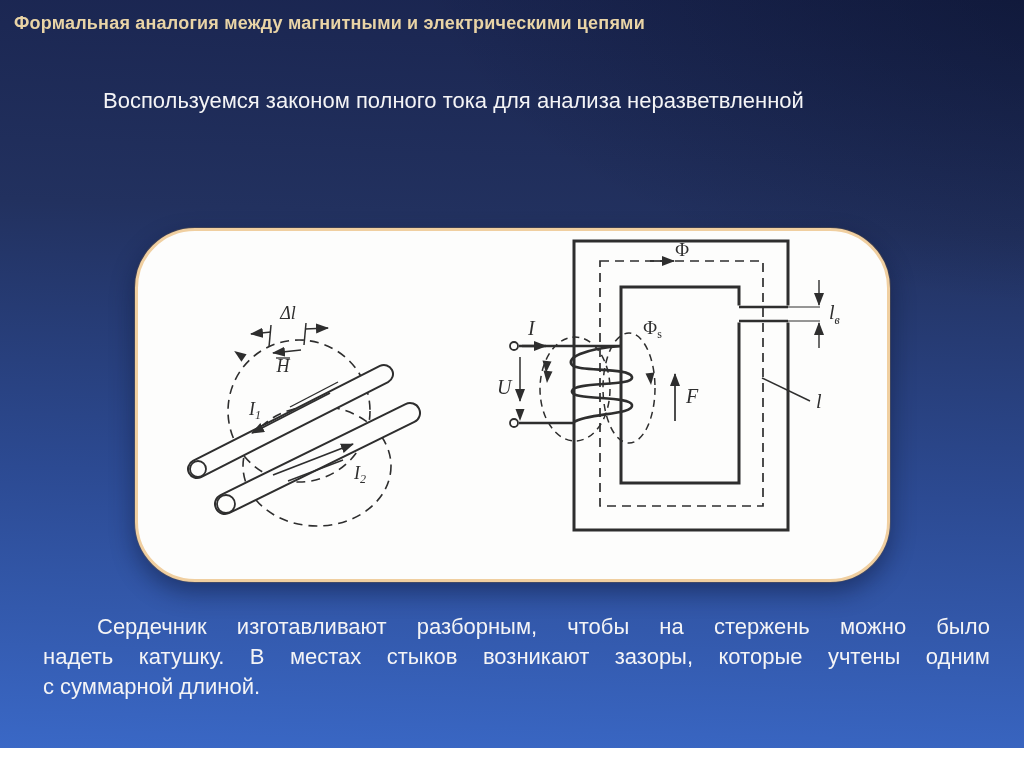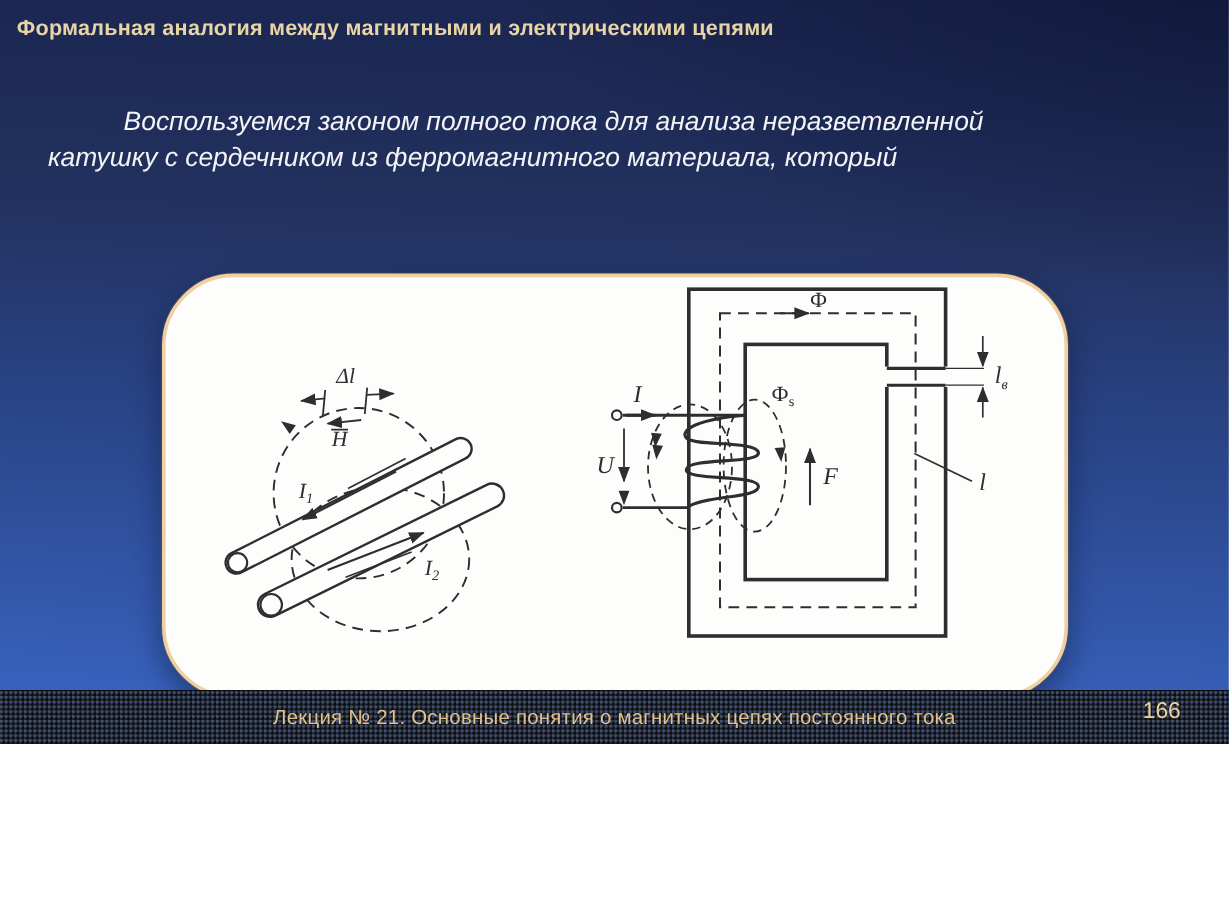--- a/index.html
+++ b/index.html
@@ -1,32 +1,32 @@
 <!DOCTYPE html>
 <html><head>
 <meta charset="utf-8">
 <style>
   html,body{margin:0;padding:0;}
   .slide{
     position:relative;
-    width:1024px;height:620px;
+    width:1024px;height:748px;
     overflow:hidden;
     font-family:"Liberation Sans", sans-serif;
     background:
       radial-gradient(130% 90% at 112% -8%, rgba(4,10,32,.55), rgba(4,10,32,0) 55%),
       linear-gradient(182deg, #1a2550 0%, #22315f 30%, #2c4a92 64%, #3a68c6 100%);
   }
   .slide-title{
     position:absolute;left:14px;top:13px;right:20px;
     color:#e9d4a6;font-size:18px;font-weight:700;letter-spacing:.2px;
     white-space:nowrap;
   }
   .intro{
     position:absolute;left:40px;top:86px;width:944px;
-    color:#f4f4f6;font-size:22px;line-height:30px;font-style:italic;
+    color:#f4f4f6;font-size:22px;line-height:30px;
   }
   .intro .line{white-space:nowrap;}
   .intro .line.indent{padding-left:63px;}
   .figure-panel{
     position:absolute;left:135px;top:228px;width:755px;height:354px;
     box-sizing:border-box;
     background:#fdfdfc;
     border:3px solid #f0cfa0;
     border-radius:60px;
     box-shadow:0 0 0 1px rgba(160,120,60,.25), 0 10px 24px rgba(8,16,44,.45);
@@ -65,21 +65,20 @@
 </style>
 </head>
 <body>
 
 <div class="slide">
 
   <div class="slide-title">Формальная аналогия между магнитными и электрическими цепями</div>
 
   <div class="intro">
     <div class="line indent">Воспользуемся законом полного тока для анализа неразветвленной</div>
-    <div class="line">катушку с сердечником из ферромагнитного материала, который</div>
   </div>
 
   <div class="figure-panel">
     <svg viewBox="0 0 749 348">
       <defs>
         <marker id="ah" markerUnits="userSpaceOnUse" markerWidth="14" markerHeight="11" refX="12" refY="5" orient="auto">
           <path d="M0,0 L13,5 L0,10 z" fill="#2e2e2e"></path>
         </marker>
       </defs>
 
@@ -168,19 +167,20 @@
         <text class="lbl-up" x="505" y="103" stroke="none" fill="#2e2e2e"><tspan>Ф</tspan><tspan class="sub" dy="4">s</tspan></text>
         <text class="lbl-big" x="390" y="104" stroke="none" fill="#2e2e2e">I</text>
         <text class="lbl-big" x="359" y="163" stroke="none" fill="#2e2e2e">U</text>
         <text class="lbl-big" x="548" y="172" stroke="none" fill="#2e2e2e">F</text>
         <text class="lbl-big" x="678" y="177" stroke="none" fill="#2e2e2e">l</text>
         <text class="lbl-big" x="691" y="88" stroke="none" fill="#2e2e2e"><tspan>l</tspan><tspan class="sub" dy="5">в</tspan></text>
       </g>
     </svg>
   </div>
 
+  <div class="conclusion">
+    <div class="line just indent">Сердечник изготавливают разборным, чтобы на стержень можно было</div>
+    <div class="line just">надеть катушку. В местах стыков возникают зазоры, которые учтены одним</div>
+    <div class="line">с суммарной длиной.</div>
+  </div>
 
-  <div class="footer">
-    <div class="footer-text">Лекция № 21. Основные понятия о магнитных цепях постоянного тока</div>
-    <div class="page-number">166</div>
-  </div>
 
 </div>
 
 </body></html>

